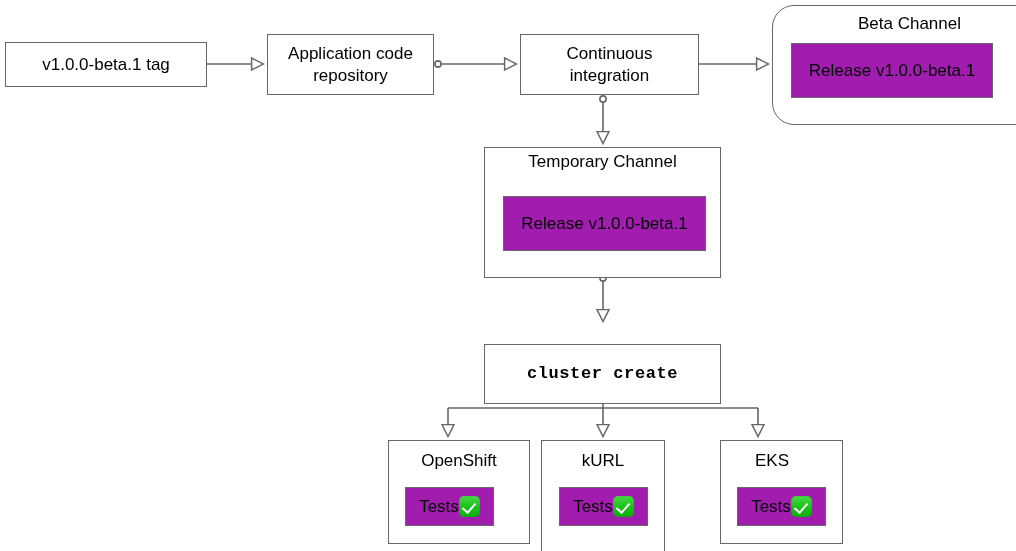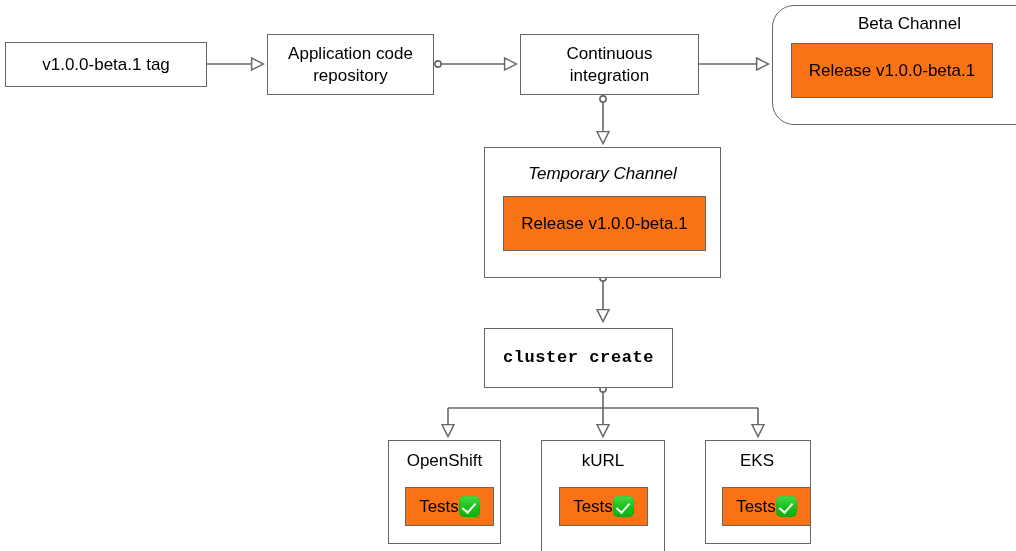--- a/index.html
+++ b/index.html
@@ -50,21 +50,21 @@
     right: 0;
     top: 8px;
     text-align: center;
     font-size: 17px;
     color: #000000;
     line-height: 1.2;
   }
   .inner-node {
     position: absolute;
     box-sizing: border-box;
-    background: #f97316;
+    background: #a21caf;
     border: 1.6px solid #666666;
     display: flex;
     align-items: center;
     justify-content: center;
     text-align: center;
     font-size: 17px;
     color: #000000;
   }
   .mono-node {
     font-family: "Liberation Mono", "DejaVu Sans Mono", monospace;
@@ -153,47 +153,47 @@
   </div>
 
   <div class="node container-node" style="left:772px; top:5px; width:275px; height:120px;border-radius:22px;">
     <div class="container-title">Beta Channel</div>
     <div class="inner-node" style="left:18px; top:37px; width:202px; height:55px;">
       <span>Release v1.0.0-beta.1</span>
     </div>
   </div>
 
   <div class="node container-node" style="left:484px; top:147px; width:237px; height:131px;">
-    <div class="container-title" style="top:16px;font-style:italic;">Temporary Channel</div>
+    <div class="container-title" style="top:4px;">Temporary Channel</div>
     <div class="inner-node" style="left:18px; top:48px; width:203px; height:55px;">
       <span>Release v1.0.0-beta.1</span>
     </div>
   </div>
 
-  <div class="node mono-node" style="left:484px; top:328px; width:189px; height:60px;">
+  <div class="node mono-node" style="left:484px; top:344px; width:237px; height:60px;">
     <span>cluster create</span>
   </div>
 
-  <div class="node container-node" style="left:388px; top:440px; width:113px; height:104px;">
+  <div class="node container-node" style="left:388px; top:440px; width:142px; height:104px;">
     <div class="container-title" style="top:10px;">OpenShift</div>
     <div class="inner-node tests-inner" style="left:16px; top:46px; width:89px; height:39px;">
       <span class="tests-label">Tests</span>
       <span class="check-badge"></span>
     </div>
   </div>
 
   <div class="node container-node" style="left:541px; top:440px; width:124px; height:124px;">
     <div class="container-title" style="top:10px;">kURL</div>
     <div class="inner-node tests-inner" style="left:17px; top:46px; width:89px; height:39px;">
       <span class="tests-label">Tests</span>
       <span class="check-badge"></span>
     </div>
   </div>
 
-  <div class="node container-node" style="left:705px; top:440px; width:106px; height:104px;">
+  <div class="node container-node" style="left:720px; top:440px; width:123px; height:104px;">
     <div class="container-title" style="top:10px; text-align:left; padding-left:34px;">EKS</div>
     <div class="inner-node tests-inner" style="left:16px; top:46px; width:89px; height:39px;">
       <span class="tests-label">Tests</span>
       <span class="check-badge"></span>
     </div>
   </div>
 
 </div>
 
 </body></html>

